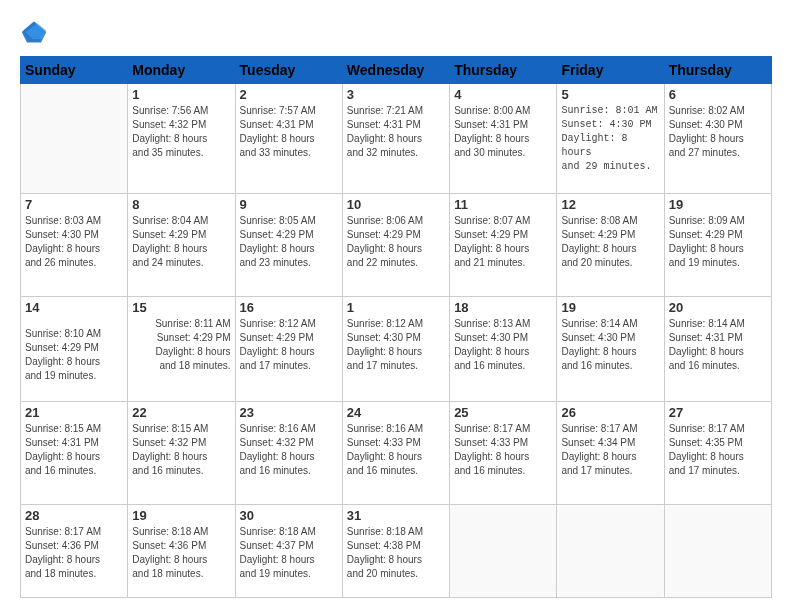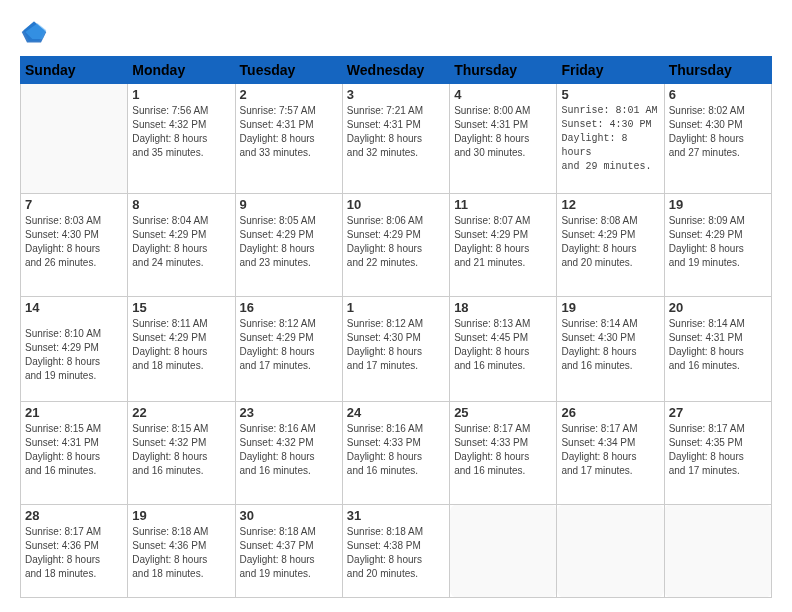--- a/index.html
+++ b/index.html
@@ -238,21 +238,21 @@
         <tr>
           <td>
             <span class="day-num">14</span>
             <div class="day-detail" style="white-space: pre-line; margin-top: 12px;">Sunrise: 8:10 AM
 Sunset: 4:29 PM
 Daylight: 8 hours
 and 19 minutes.</div>
           </td>
           <td>
             <span class="day-num">15</span>
-            <div class="day-detail" style="white-space: pre-line;">Sunrise: 8:11 AM
+            <div class="day-detail" style="white-space: pre-line; text-align: right;">Sunrise: 8:11 AM
 Sunset: 4:29 PM
 Daylight: 8 hours
 and 18 minutes.</div>
           </td>
           <td>
             <span class="day-num">16</span>
             <div class="day-detail" style="white-space: pre-line;">Sunrise: 8:12 AM
 Sunset: 4:29 PM
 Daylight: 8 hours
 and 17 minutes.</div>
@@ -260,21 +260,21 @@
           <td>
             <span class="day-num">1</span>
             <div class="day-detail" style="white-space: pre-line;">Sunrise: 8:12 AM
 Sunset: 4:30 PM
 Daylight: 8 hours
 and 17 minutes.</div>
           </td>
           <td>
             <span class="day-num">18</span>
             <div class="day-detail" style="white-space: pre-line;">Sunrise: 8:13 AM
-Sunset: 4:45 PM
+Sunset: 4:30 PM
 Daylight: 8 hours
 and 16 minutes.</div>
           </td>
           <td>
             <span class="day-num">19</span>
             <div class="day-detail" style="white-space: pre-line;">Sunrise: 8:14 AM
 Sunset: 4:30 PM
 Daylight: 8 hours
 and 16 minutes.</div>
           </td>

